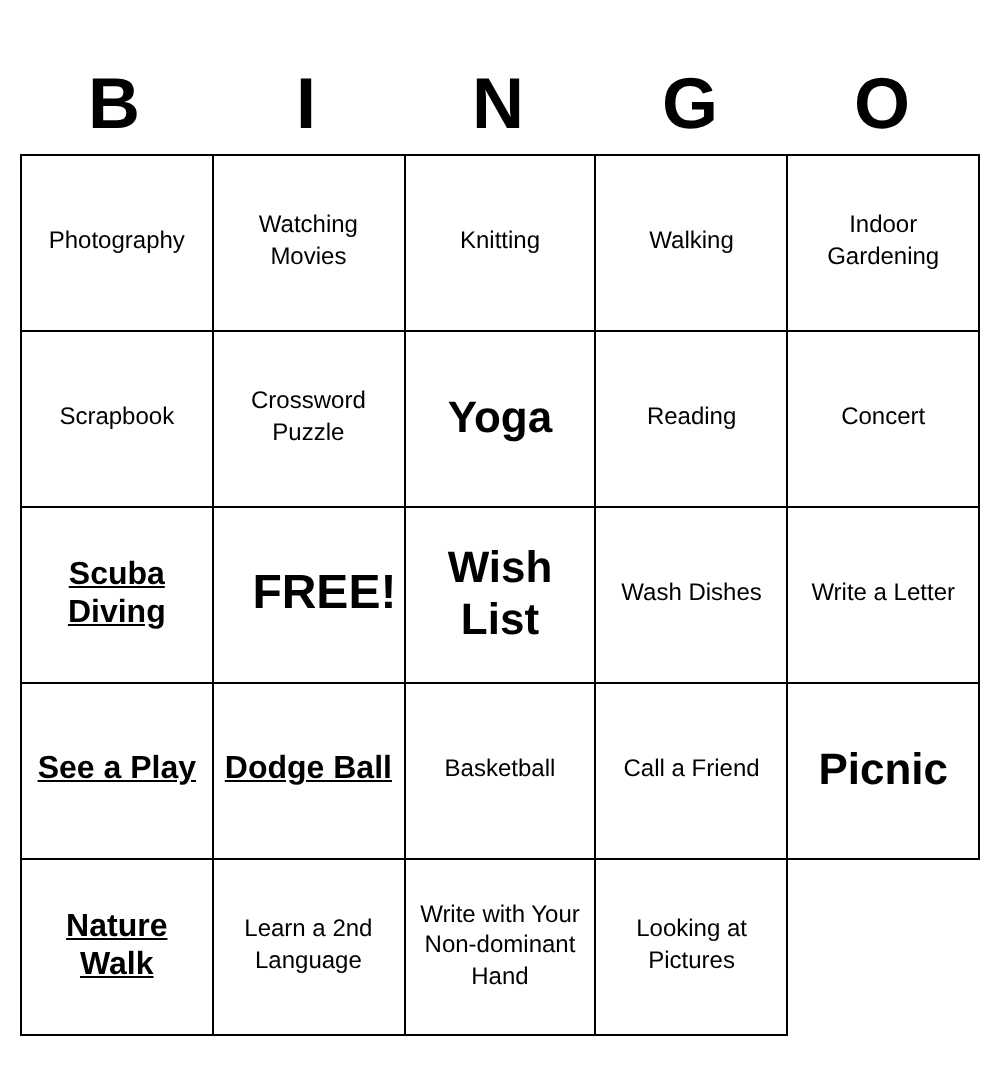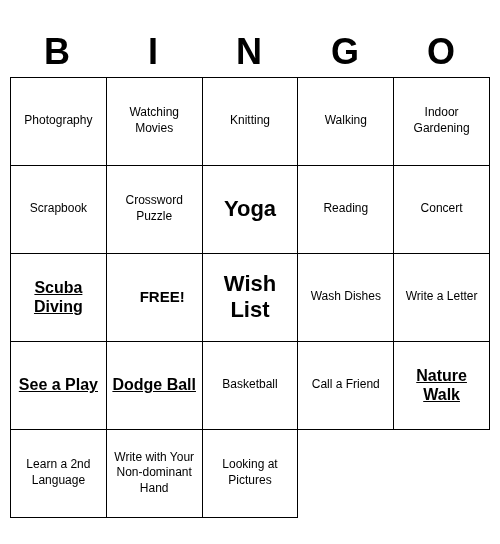--- a/index.html
+++ b/index.html
@@ -71,21 +71,21 @@
     }
 
     .cell-text.medium {
       font-size: 16px;
       font-weight: bold;
       line-height: 1.2;
       text-decoration: underline;
     }
 
     .cell-text.free {
-      font-size: 15px;
+      font-size: 24px;
       font-weight: bold;
       margin-left: 16px;
     }
   </style>
 </head>
 <body>
 
 <div class="bingo-container">
   <div class="bingo-header">
   <div class="bingo-header-cell">B</div>
@@ -146,20 +146,23 @@
       <div class="bingo-cell">
         <span class="cell-text medium">Dodge Ball</span>
       </div>
       <div class="bingo-cell">
         <span class="cell-text">Basketball</span>
       </div>
       <div class="bingo-cell">
         <span class="cell-text">Call a Friend</span>
       </div>
       <div class="bingo-cell">
+        <span class="cell-text large">Picnic</span>
+      </div>
+      <div class="bingo-cell">
         <span class="cell-text medium">Nature Walk</span>
       </div>
       <div class="bingo-cell">
         <span class="cell-text">Learn a 2nd Language</span>
       </div>
       <div class="bingo-cell">
         <span class="cell-text">Write with Your Non-dominant Hand</span>
       </div>
       <div class="bingo-cell">
         <span class="cell-text">Looking at Pictures</span>

